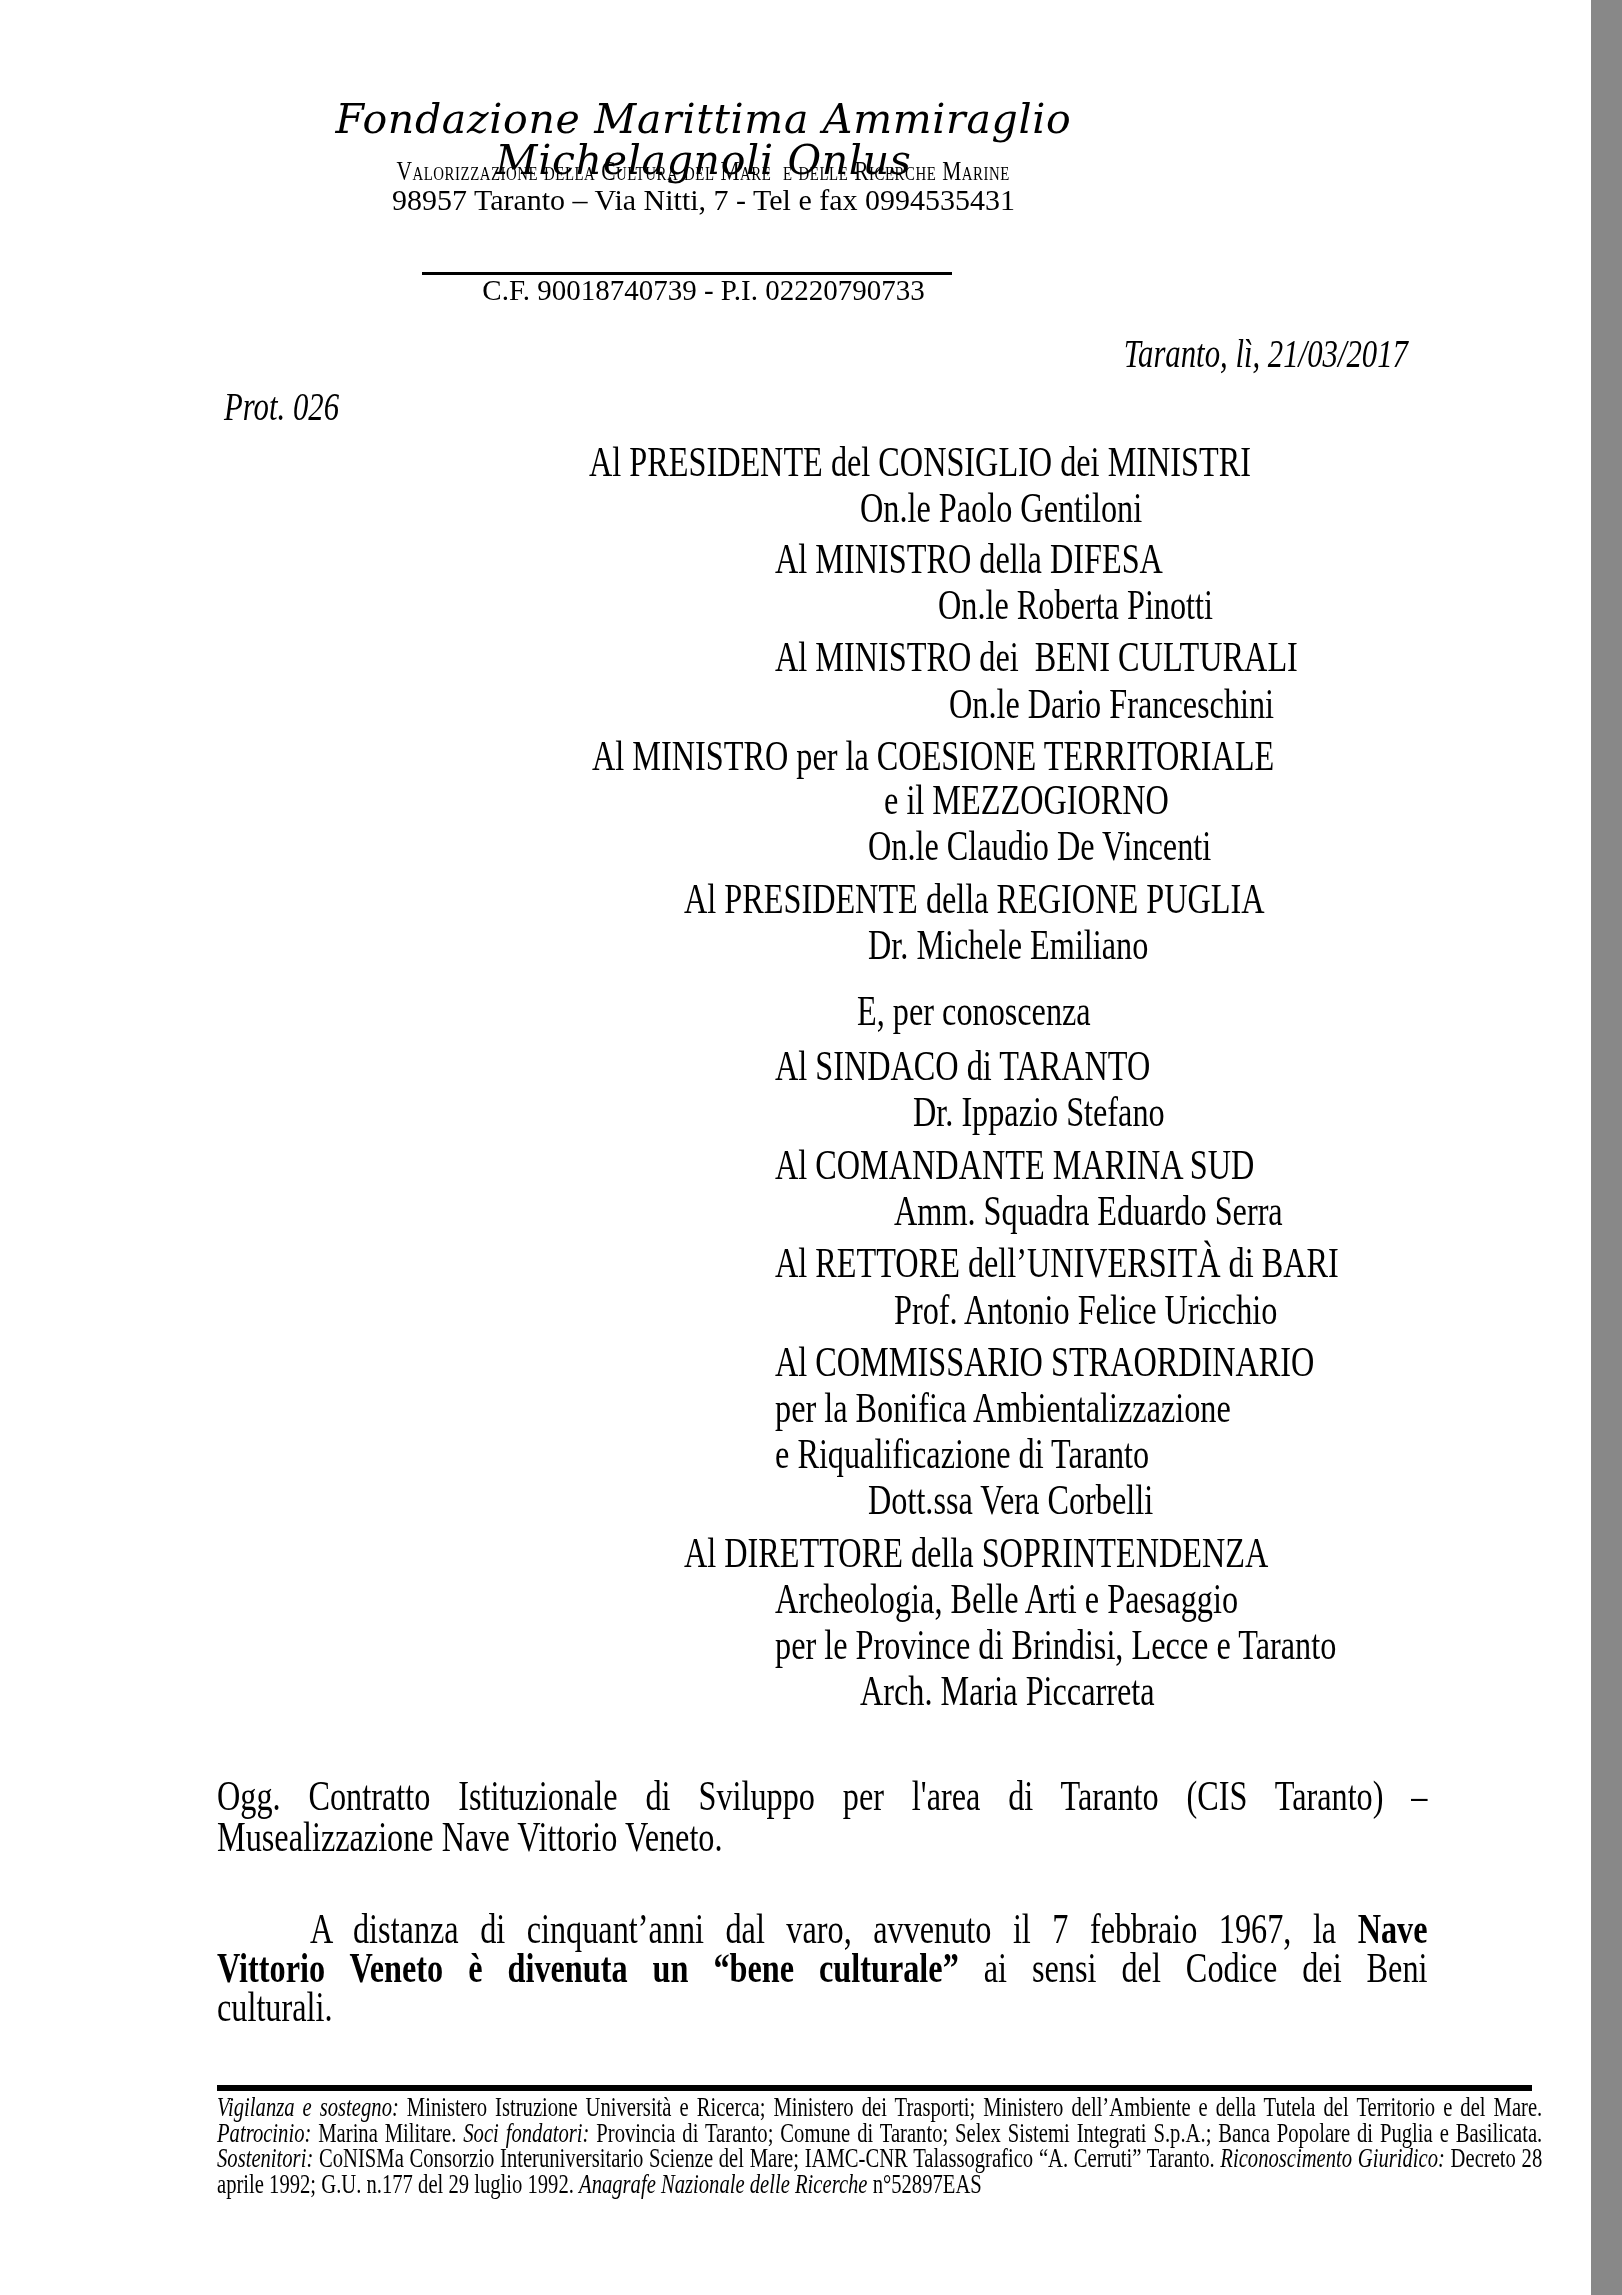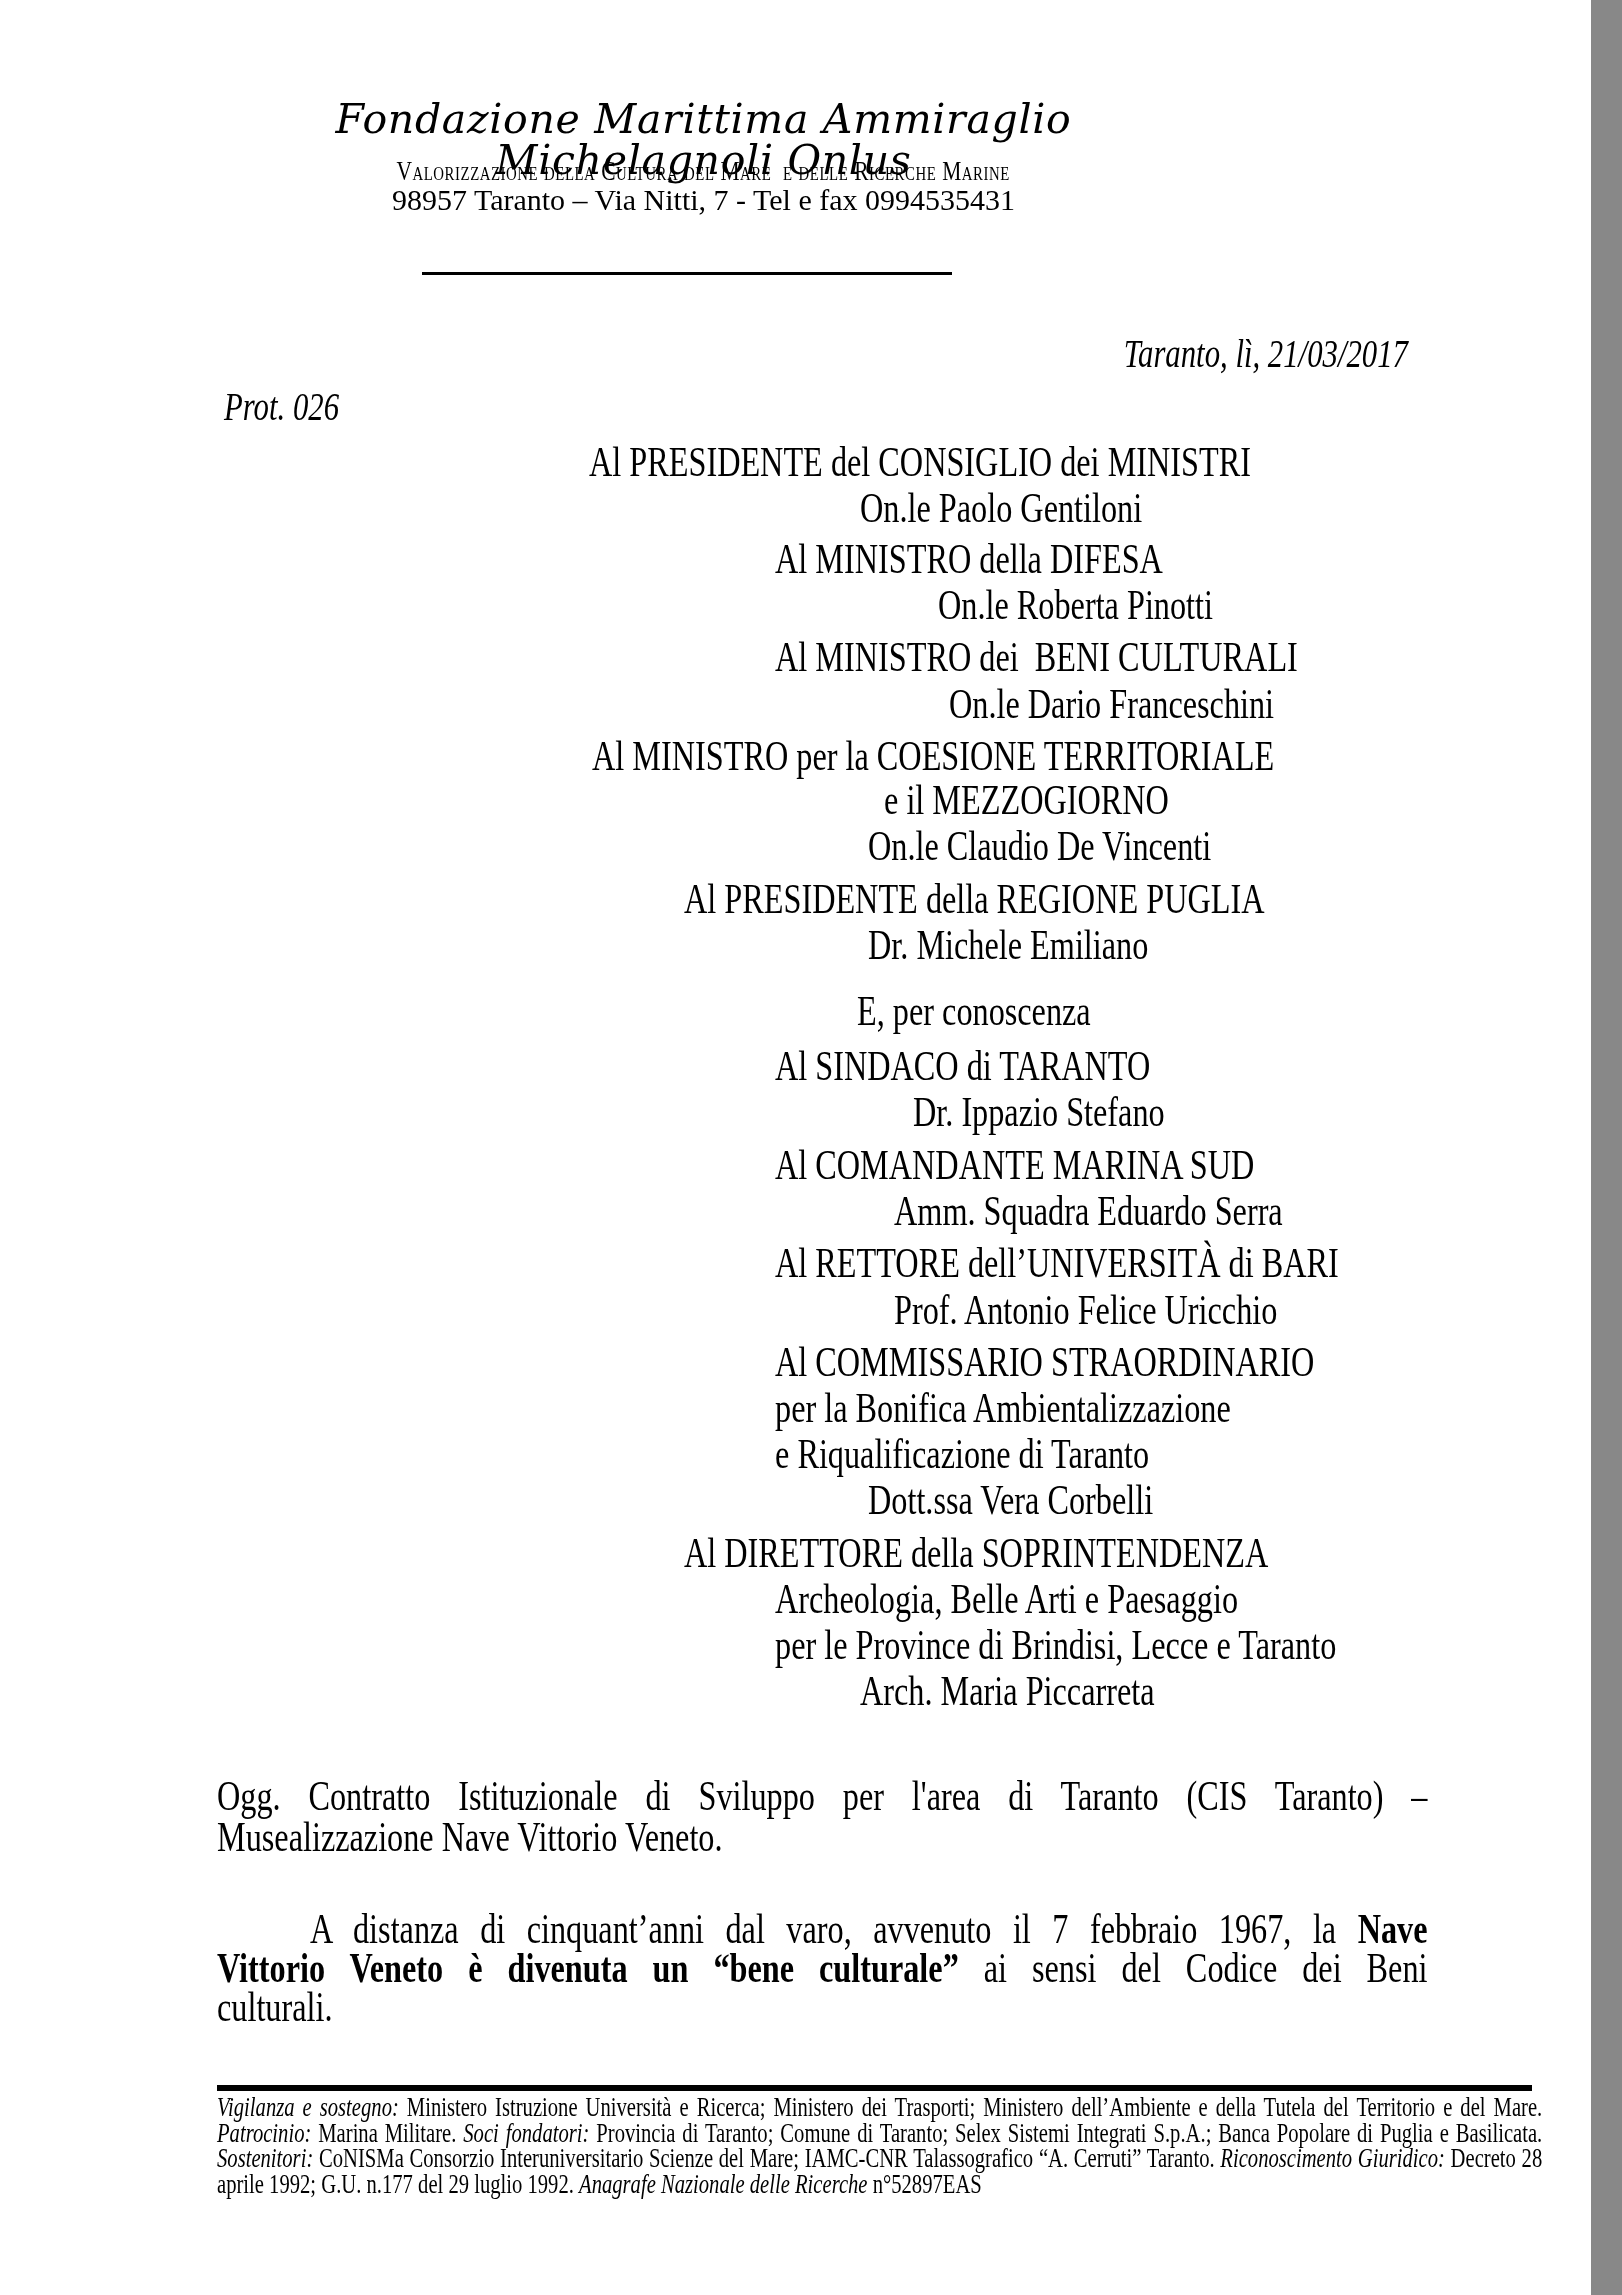--- a/index.html
+++ b/index.html
@@ -41,20 +41,21 @@
 <body>
 
 <div class="page">
 
   <div class="abs hdr-line title" style="top:99px;">Fondazione Marittima Ammiraglio Michelagnoli Onlus</div>
   <div class="abs hdr-line" style="top:157px;">
     <span class="subtitle cond-center" style="display:inline-block;">Valorizzazione della Cultura del Mare  e delle Ricerche Marine</span>
   </div>
   <div class="abs hdr-line contact" style="top:185px;">98957 Taranto – Via Nitti, 7 - Tel e fax 0994535431</div>
   <div class="abs rule" style="left:422px;top:272px;width:530px;height:2.6px;"></div>
+  <div class="abs hdr-line contact" style="top:276px;font-size:29px;">C.F. 90018740739 - P.I. 02220790733</div>
 
   <div class="abs meta-it cond-right" style="right:183px;top:333px;text-align:right;">Taranto, lì, 21/03/2017</div>
   <div class="abs meta-it cond" style="left:224px;top:386px;">Prot. 026</div>
 
   <div class="abs rcpt cond" style="left:589px;top:440px;">Al PRESIDENTE del CONSIGLIO dei MINISTRI</div>
   <div class="abs rcpt cond" style="left:860px;top:486px;">On.le Paolo Gentiloni</div>
 
   <div class="abs rcpt cond" style="left:775px;top:537px;">Al MINISTRO della DIFESA</div>
   <div class="abs rcpt cond" style="left:938px;top:583px;">On.le Roberta Pinotti</div>
 

